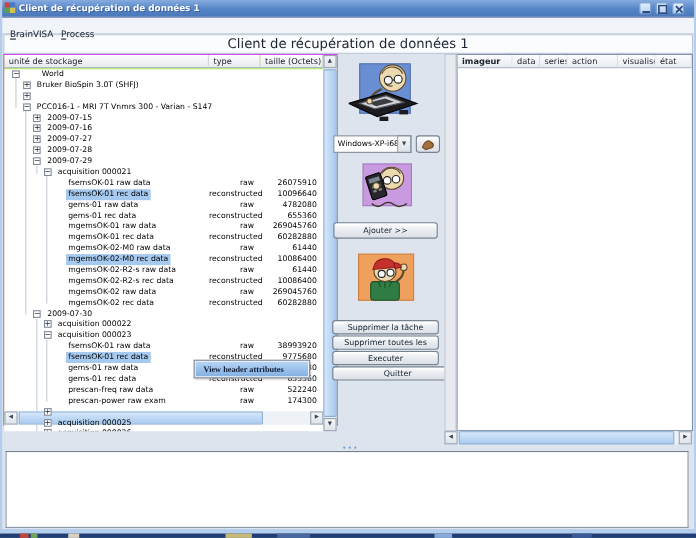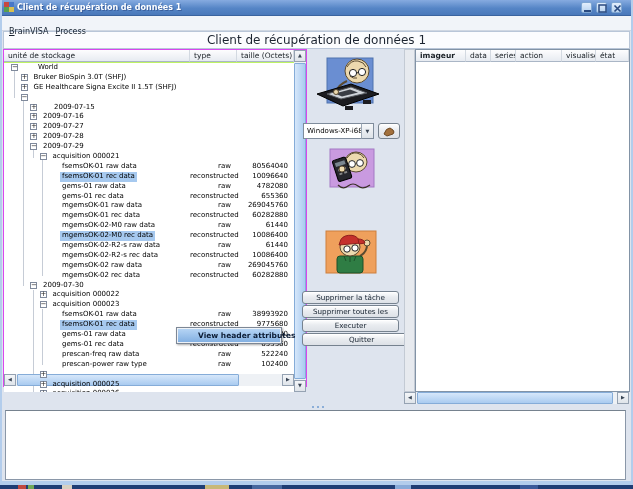--- a/index.html
+++ b/index.html
@@ -82,21 +82,21 @@
 
   
   .split-dot{position:absolute;width:2px;height:2px;border-radius:50%;background:#6f9cd0;}
   .log{position:absolute;left:5px;top:410px;width:621px;height:70px;background:#fff;
     border:1px solid #8a97a8;border-top-color:#76828f;box-sizing:border-box;}
 
   
   .ctx{position:absolute;left:176px;top:327px;width:106px;height:17px;background:#eef2f7;
     border:1px solid #7d8795;box-shadow:1px 1px 2px rgba(0,0,0,.35);z-index:20;box-sizing:border-box;padding:1px;}
   .ctx-item{height:13px;background:linear-gradient(180deg,#b5d4f4,#83b0e2);
-    font-size:7.5px;font-weight:bold;color:#0c1c34;line-height:13px;padding-left:20px;white-space:nowrap;}
+    font-size:7.5px;font-weight:bold;color:#0c1c34;line-height:13px;padding-left:7px;white-space:nowrap;font-family:Liberation Serif, serif;}
 </style>
 </head>
 <body>
 
 <div class="screen">
 
   <div class="titlebar">
     <svg class="abs" style="left:4px;top:2px" width="10" height="10">
       <rect x="0" y="0" width="5" height="5" fill="#c84840"></rect>
         <rect x="5" y="0" width="5" height="5" fill="#4878c8"></rect>
@@ -143,28 +143,28 @@
         <div class="tree-row">
           <span class="toggle" style="left: 7px;">−</span>
           <span class="lab" style="left: 32px;">World</span>
         </div>
         <div class="tree-row">
           <span class="toggle" style="left: 16.5px;">+</span>
           <span class="lab" style="left: 27.5px;">Bruker BioSpin 3.0T (SHFJ)</span>
         </div>
         <div class="tree-row">
           <span class="toggle" style="left: 16.5px;">+</span>
-          <span class="lab" style="left: 27.5px;">GE Healthcare Signa Excite II 1.5T (SHFJ)</span>
         </div>
         <div class="tree-row">
           <span class="toggle" style="left: 16.5px;">−</span>
+          <span class="lab" style="left: 27.5px;">PCC016-1 - MRI 7T Vnmrs 300 - Varian - S147</span>
         </div>
         <div class="tree-row">
           <span class="toggle" style="left: 26px;">+</span>
-          <span class="lab" style="left: 37px; margin-left: 11px;">2009-07-15</span>
+          <span class="lab" style="left: 37px;">2009-07-15</span>
         </div>
         <div class="tree-row">
           <span class="toggle" style="left: 26px;">+</span>
           <span class="lab" style="left: 37px;">2009-07-16</span>
         </div>
         <div class="tree-row">
           <span class="toggle" style="left: 26px;">+</span>
           <span class="lab" style="left: 37px;">2009-07-27</span>
         </div>
         <div class="tree-row">
@@ -175,21 +175,21 @@
           <span class="toggle" style="left: 26px;">−</span>
           <span class="lab" style="left: 37px;">2009-07-29</span>
         </div>
         <div class="tree-row">
           <span class="toggle" style="left: 35.5px;">−</span>
           <span class="lab" style="left: 46.5px;">acquisition 000021</span>
         </div>
         <div class="tree-row">
           <span class="lab" style="left: 56px;">fsemsOK-01 raw data</span>
           <span class="tcol">raw</span>
-          <span class="scol">80564040</span>
+          <span class="scol">26075910</span>
         </div>
         <div class="tree-row">
           <span class="lab sel" style="left: 56px;">fsemsOK-01 rec data</span>
           <span class="tcol">reconstructed</span>
           <span class="scol">10096640</span>
         </div>
         <div class="tree-row">
           <span class="lab" style="left: 56px;">gems-01 raw data</span>
           <span class="tcol">raw</span>
           <span class="scol">4782080</span>
@@ -270,23 +270,23 @@
           <span class="lab" style="left: 56px;">gems-01 rec data</span>
           <span class="tcol">reconstructed</span>
           <span class="scol">655360</span>
         </div>
         <div class="tree-row">
           <span class="lab" style="left: 56px;">prescan-freq raw data</span>
           <span class="tcol">raw</span>
           <span class="scol">522240</span>
         </div>
         <div class="tree-row">
-          <span class="lab" style="left: 56px;">prescan-power raw type</span>
-          <span class="tcol">raw</span>
-          <span class="scol">102400</span>
+          <span class="lab" style="left: 56px;">prescan-power raw exam</span>
+          <span class="tcol">raw</span>
+          <span class="scol">174300</span>
         </div>
         <div class="tree-row">
           <span class="toggle" style="left: 35.5px;">+</span>
           <span class="lab" style="left: 46.5px; margin-top: 44px;">acquisition 000024</span>
         </div>
         <div class="tree-row">
           <span class="toggle" style="left: 35.5px;">+</span>
           <span class="lab" style="left: 46.5px; text-align: center;">acquisition 000025</span>
         </div>
         <div class="tree-row">
@@ -343,20 +343,21 @@
       <rect x="2" y="3" width="10" height="4" fill="#7a8690"></rect>
       <rect x="3" y="10" width="3" height="2" fill="#888"></rect>
         <rect x="8" y="10" width="3" height="2" fill="#888"></rect>
       <rect x="3" y="14" width="3" height="2" fill="#888"></rect>
         <rect x="8" y="14" width="3" height="2" fill="#888"></rect>
     </g>
     <circle cx="20" cy="22" r="3" fill="#ecd9ae" stroke="#5a4a30"></circle>
     <path d="M16,38 q5,5 10,1 t10,0 t12,-1" stroke="#3a3026" stroke-width="1.2" fill="none"></path>
   </svg>
 
+  <div class="btn" style="left:303px;top:202px;width:95px;height:15px;line-height:13px">Ajouter &gt;&gt;</div>
 
   <svg class="abs" style="left:322px;top:229px" width="58" height="50">
     <rect x="4" y="2" width="50" height="42" fill="#efa05c" stroke="#cd7f3c"></rect>
     <path d="M38,27 q7,-4 7,-11" stroke="#5a4a30" stroke-width="2" fill="none"></path>
     <circle cx="45" cy="14" r="3" fill="#ecd9ae" stroke="#5a4a30"></circle>
     <rect x="15" y="27" width="26" height="17" rx="3" fill="#2f7d44" stroke="#1c5129"></rect>
     <path d="M28,27 l0,6 M22,27 l2,5 M34,27 l-2,5" stroke="#1c5129" fill="none"></path>
     <ellipse cx="28" cy="18" rx="10" ry="9" fill="#ecd9ae" stroke="#5a4a30"></ellipse>
     <path d="M18,13 a10,8 0 0 1 19,-2 l2,3 l-22,2 z" fill="#c5302c" stroke="#8e1f1c"></path>
     <path d="M36,10 q6,0 7,4 l-6,1 z" fill="#c5302c" stroke="#8e1f1c"></path>

